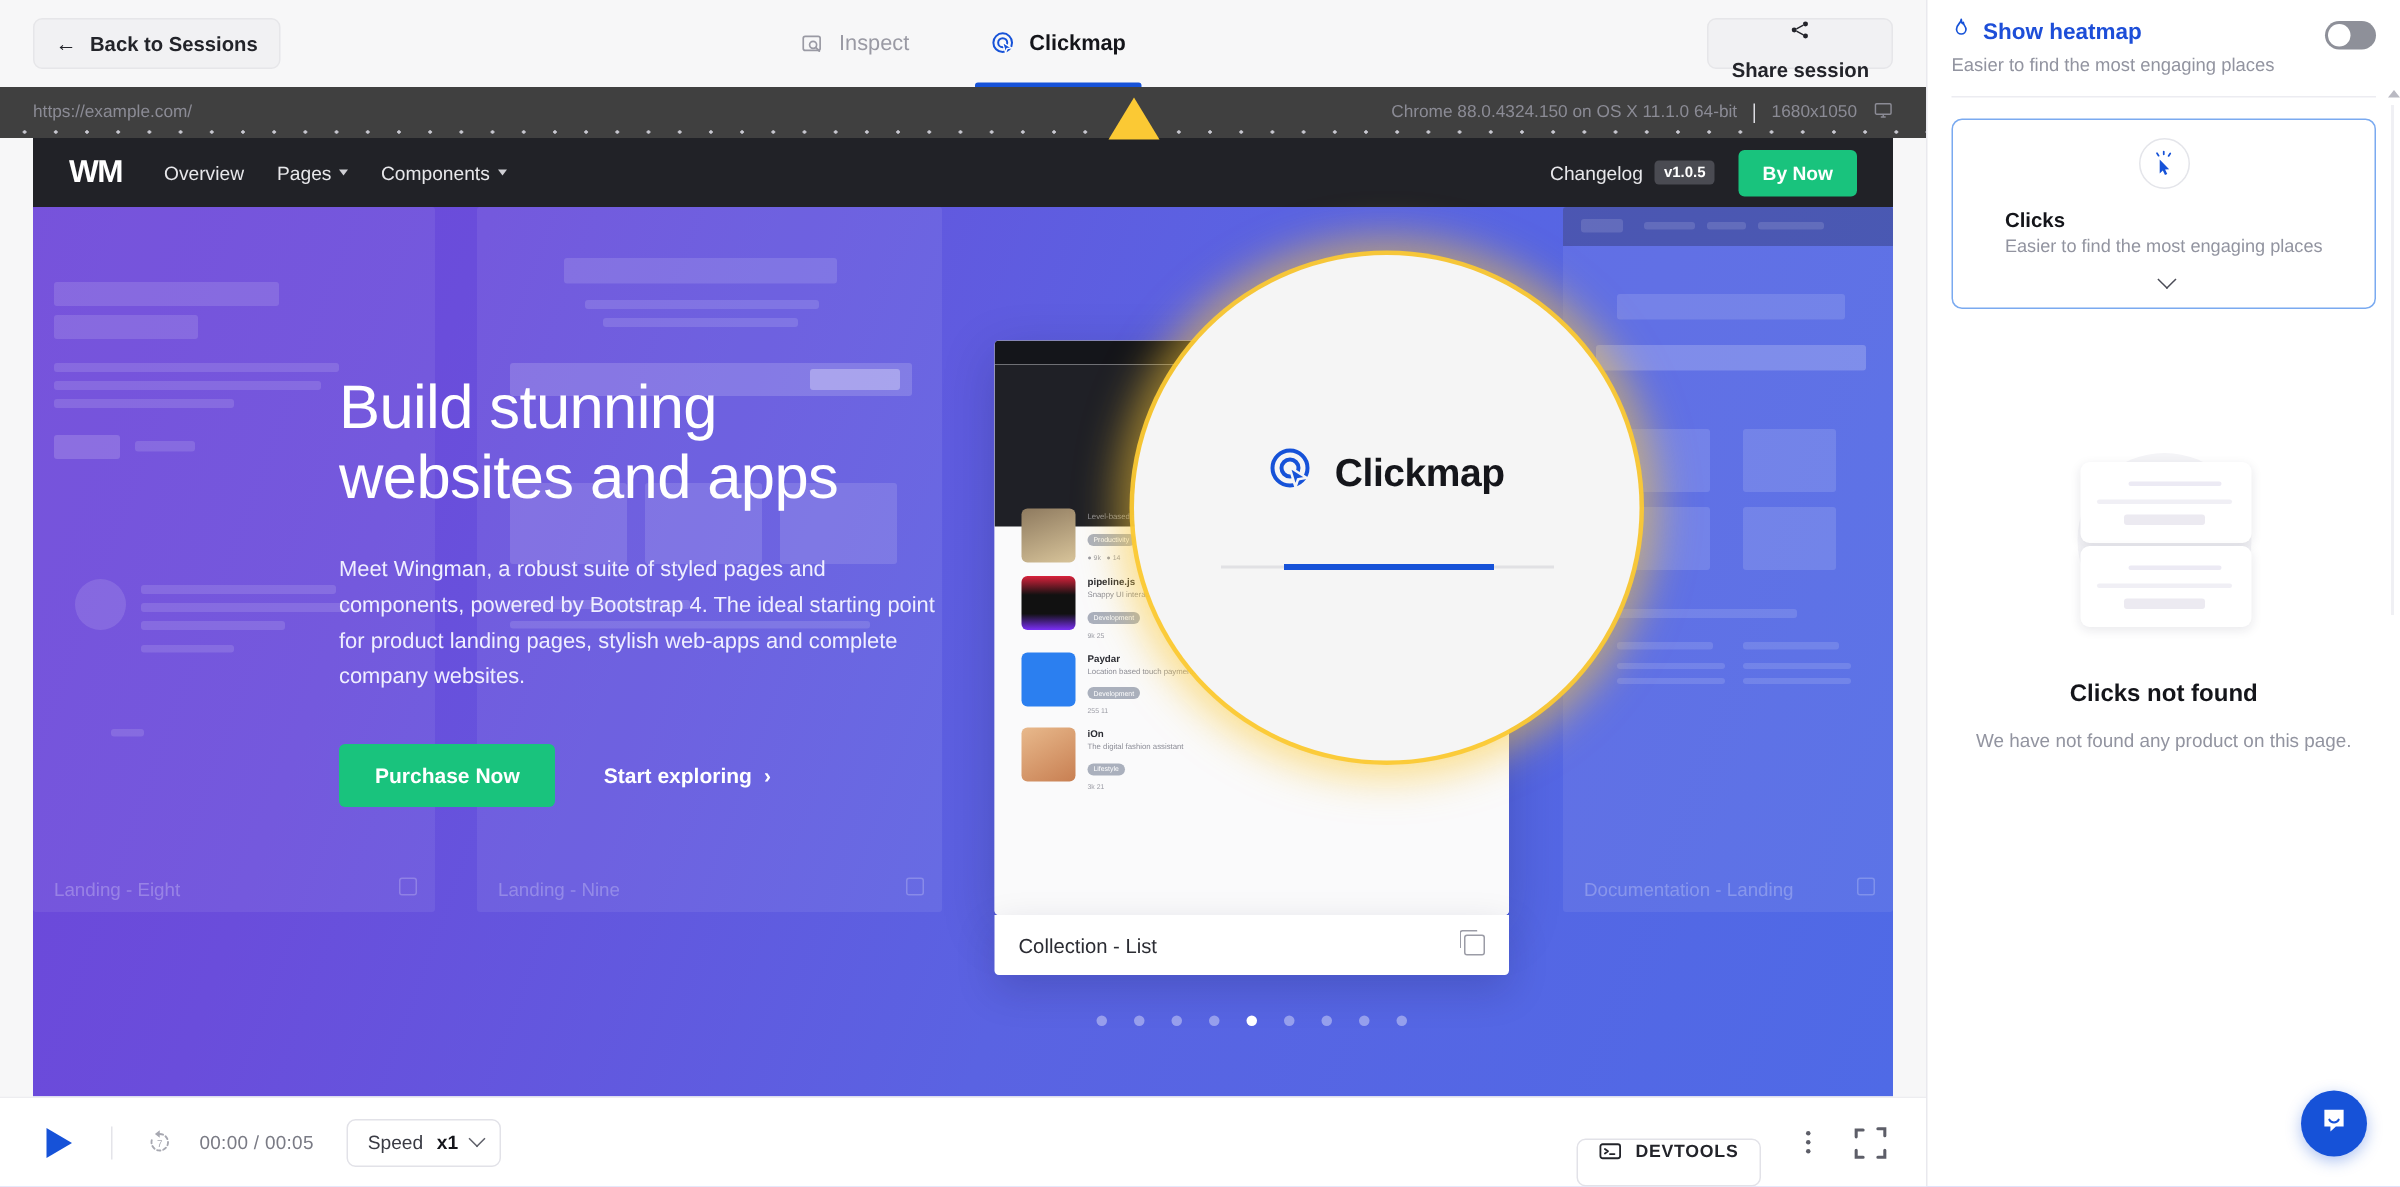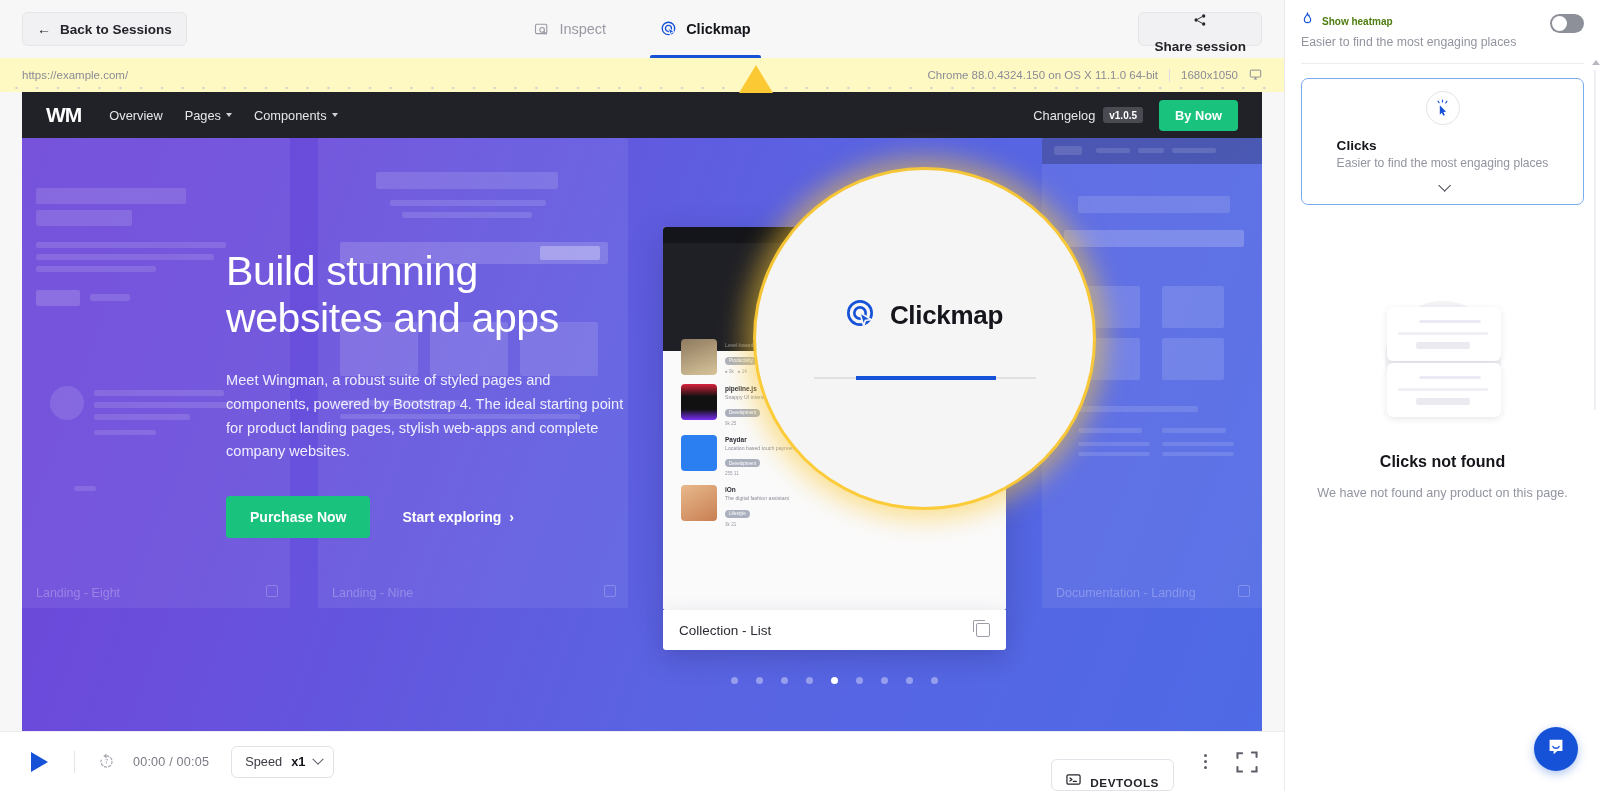--- a/index.html
+++ b/index.html
@@ -55,21 +55,21 @@
     background: #f1f1f3; border: 1px solid #e6e6e9;
     font-size: 13.5px; font-weight: 600; color: #23242a; cursor: pointer;
     white-space: nowrap;
     flex-direction: column;
   }
 
   
   .urlrow {
     position: relative; flex: 0 0 34px; height: 34px;
     display: flex; align-items: center; padding: 0 22px;
-    font-size: 11.5px; color: #8b8b95; background: #fef9c3;
+    font-size: 11.5px; color: #8b8b95; background: #404040;
   }
   .urlrow .meta { margin-left: auto; display: flex; align-items: center; gap: 11px; }
   .urlrow .sep { width: 1px; height: 13px; background: #dcdce2; }
 
   
   .dotstrip {
     position: absolute; left: 0; right: 0; bottom: 0; height: 8px;
     background-image: radial-gradient(circle, #c9c9d1 1px, transparent 1.2px);
     background-size: 20.8px 8px; background-position: 6px center;
     background-repeat: repeat-x;
@@ -201,36 +201,36 @@
   .timecode { font-size: 12.6px; color: #7a7b85; margin-left: 17px; letter-spacing: .2px; white-space: nowrap; }
   .speed {
     margin-left: 22px; display: flex; align-items: center; gap: 9px;
     height: 32px; padding: 0 11px 0 13px; border: 1px solid #e2e2e8; border-radius: 6px;
     font-size: 12.8px; color: #3a3b44; cursor: pointer; background: #fff;
   }
   .speed b { color: #14151a; }
   .chev { width: 8px; height: 8px; border-right: 1.6px solid #5d5e68; border-bottom: 1.6px solid #5d5e68; transform: rotate(45deg) translate(-2px,-2px); }
   .ctrl-right { margin-left: auto; display: flex; align-items: center; gap: 5px; }
   .devtools {
-    display: flex; align-items: flex-end; gap: 9px; height: 32px; padding: 0 14px;
+    display: flex; align-items: flex-start; gap: 9px; height: 32px; padding: 0 14px;
     border: 1px solid #e2e2e8; border-radius: 6px; background: #fff;
     font-size: 11.8px; font-weight: 700; letter-spacing: .5px; color: #23242a; cursor: pointer; margin-top: 27px;
   }
   .kebab { width: 28px; height: 30px; display: flex; flex-direction: column; align-items: center; justify-content: center; gap: 3px; cursor: pointer; margin-left: 12px; }
   .kebab i { width: 3px; height: 3px; border-radius: 50%; background: #5d5e68; display: block; }
   .fsbtn { width: 30px; height: 30px; position: relative; cursor: pointer; margin-left: 8px; }
 
   
   .sidebar {
     width: 316px; height: 791px; background: #fff; border-left: 1px solid #e9e9ee;
     display: flex; flex-direction: column; position: relative;
   }
   .sb-head { padding: 12px 16px 14px 16px; }
   .sb-title { display: flex; align-items: center; gap: 8px; }
-  .sb-title .t { font-size: 10px; font-weight: 700; color: #4d7c0f; }
+  .sb-title .t { font-size: 15px; font-weight: 700; color: #1d4ed8; }
   .sb-sub { margin-top: 5px; font-size: 12.3px; color: #9294a0; }
   .toggle {
     position: absolute; right: 16px; top: 14px; width: 34px; height: 19px;
     border-radius: 10px; background: #8e9099; cursor: pointer;
   }
   .toggle::after { content: ""; position: absolute; left: 2px; top: 2px; width: 15px; height: 15px; border-radius: 50%; background: #fff; }
   .sb-divider { height: 1px; background: #ececf1; margin: 0 16px; }
 
   .clicks-card {
     margin: 14px 16px 0 16px; border: 1px solid #7aaaf0; border-radius: 7px;

